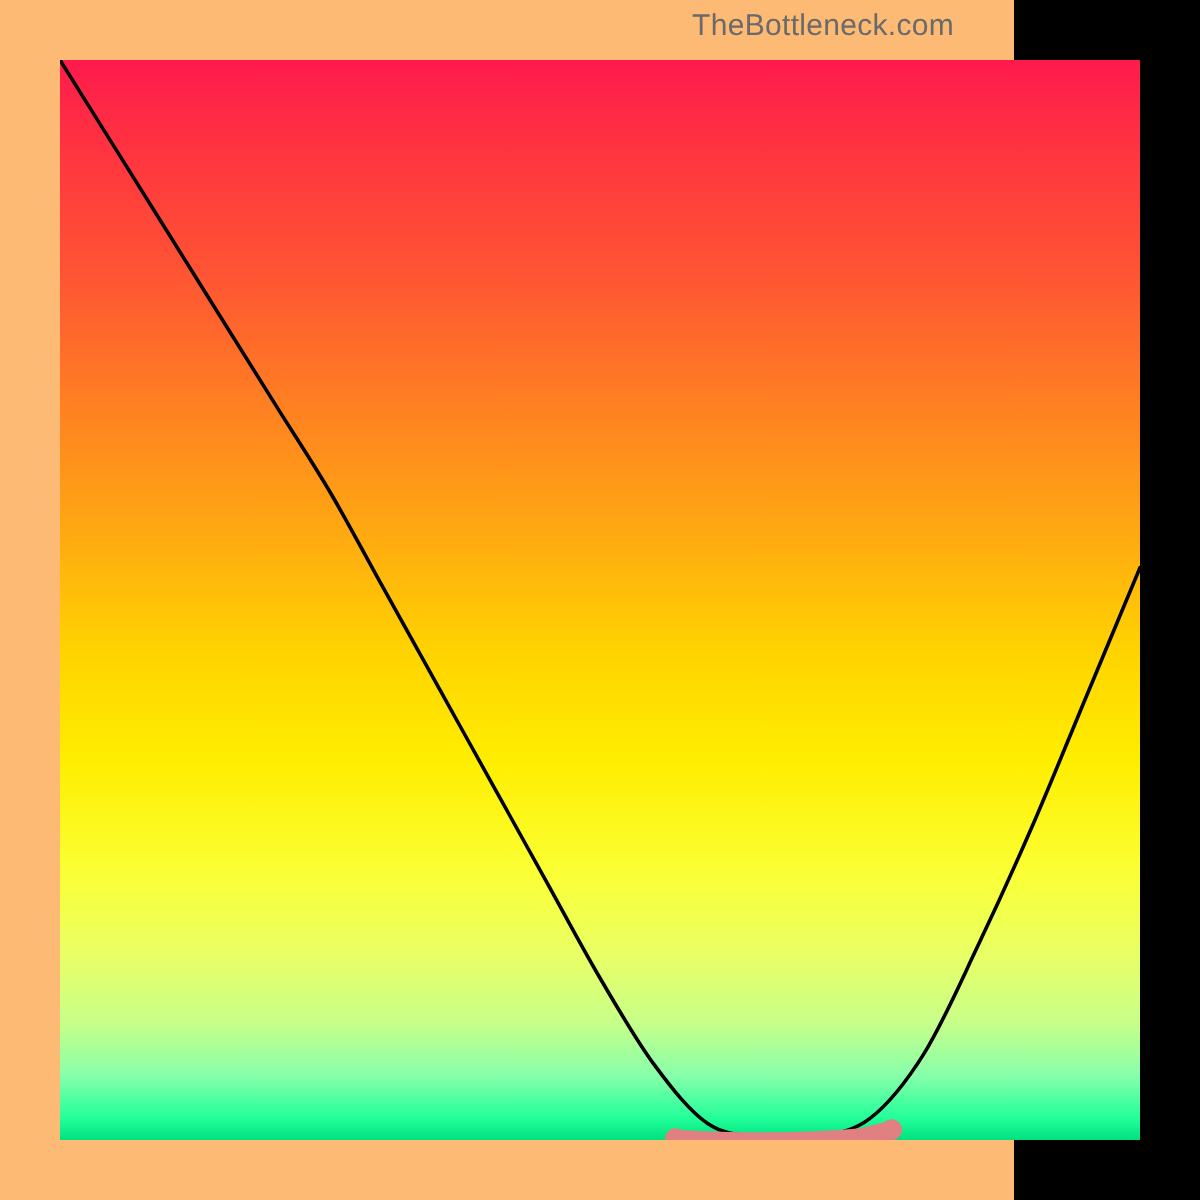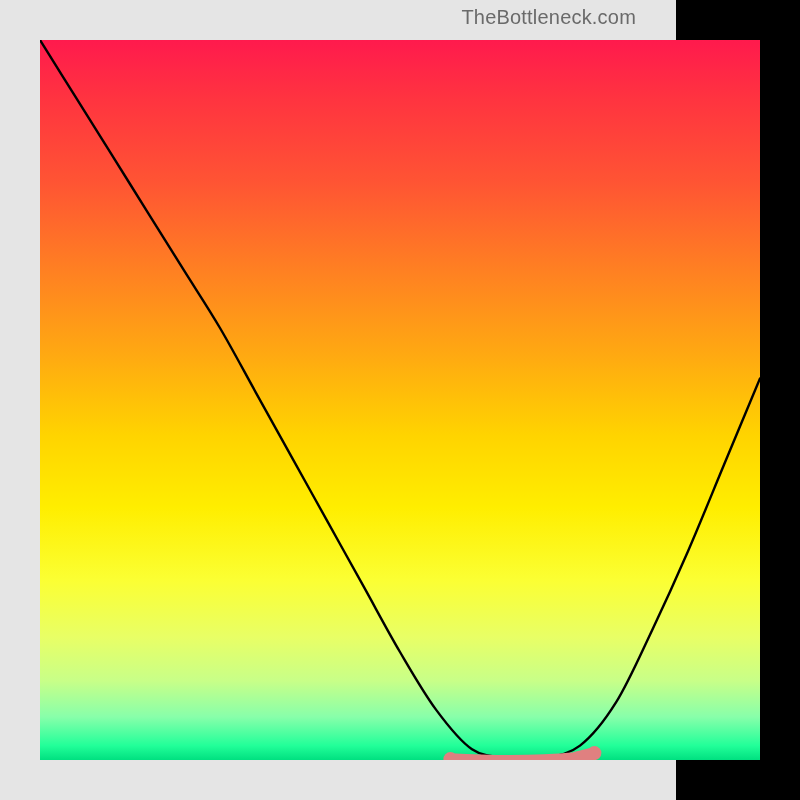--- a/index.html
+++ b/index.html
@@ -1,17 +1,17 @@
 <!DOCTYPE html>
 <html><head>
 <meta charset="utf-8">
 <style>
   * { margin: 0; padding: 0; box-sizing: border-box; }
   body { width: 800px; height: 800px; background: #000; position: relative; font-family: Arial, sans-serif; }
-  .frame { position: absolute; left: 0; top: 0; width: 676px; height: 800px; background: #e5e5e5; }
+  .frame { position: absolute; left: 0; top: 0; width: 676px; height: 800px; background: #fdba74; }
   .plot-area {
     position: absolute;
     left: 40px; top: 40px;
     width: 720px; height: 720px;
     background: linear-gradient(to bottom,
       #ff1a4d 0%,
       #ff3340 8%,
       #ff5533 20%,
       #ff8022 32%,
       #ffaa11 44%,

